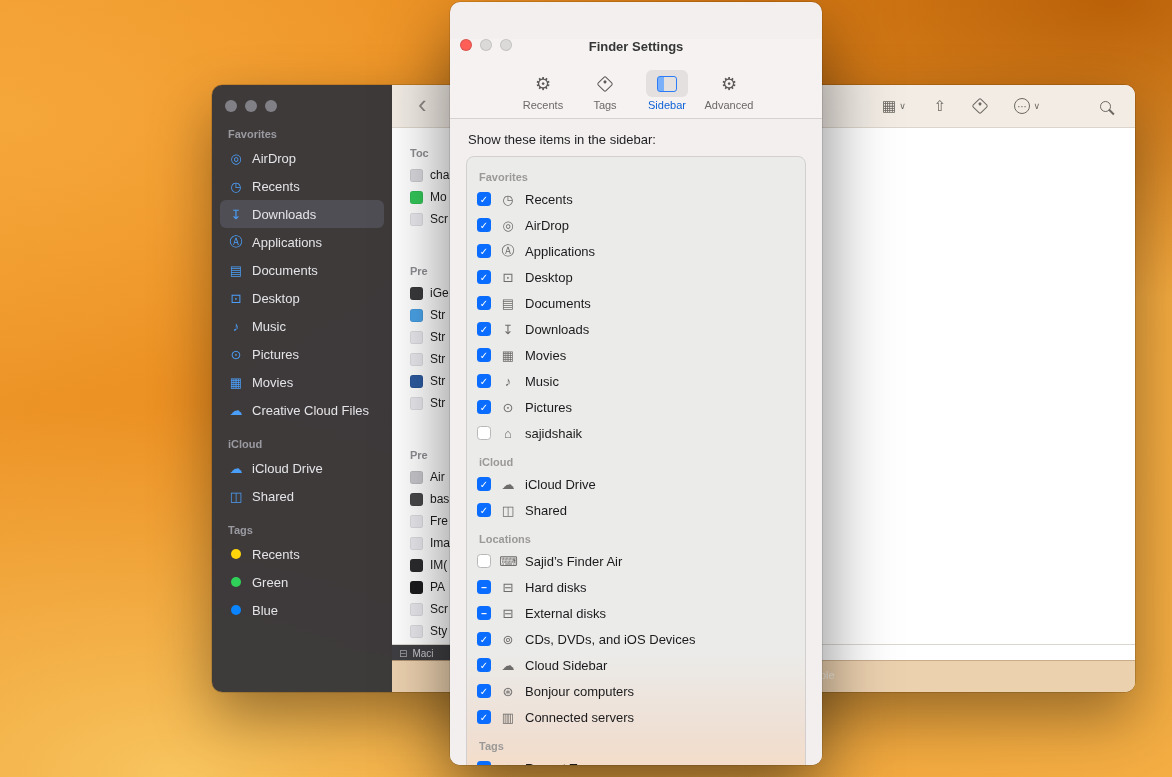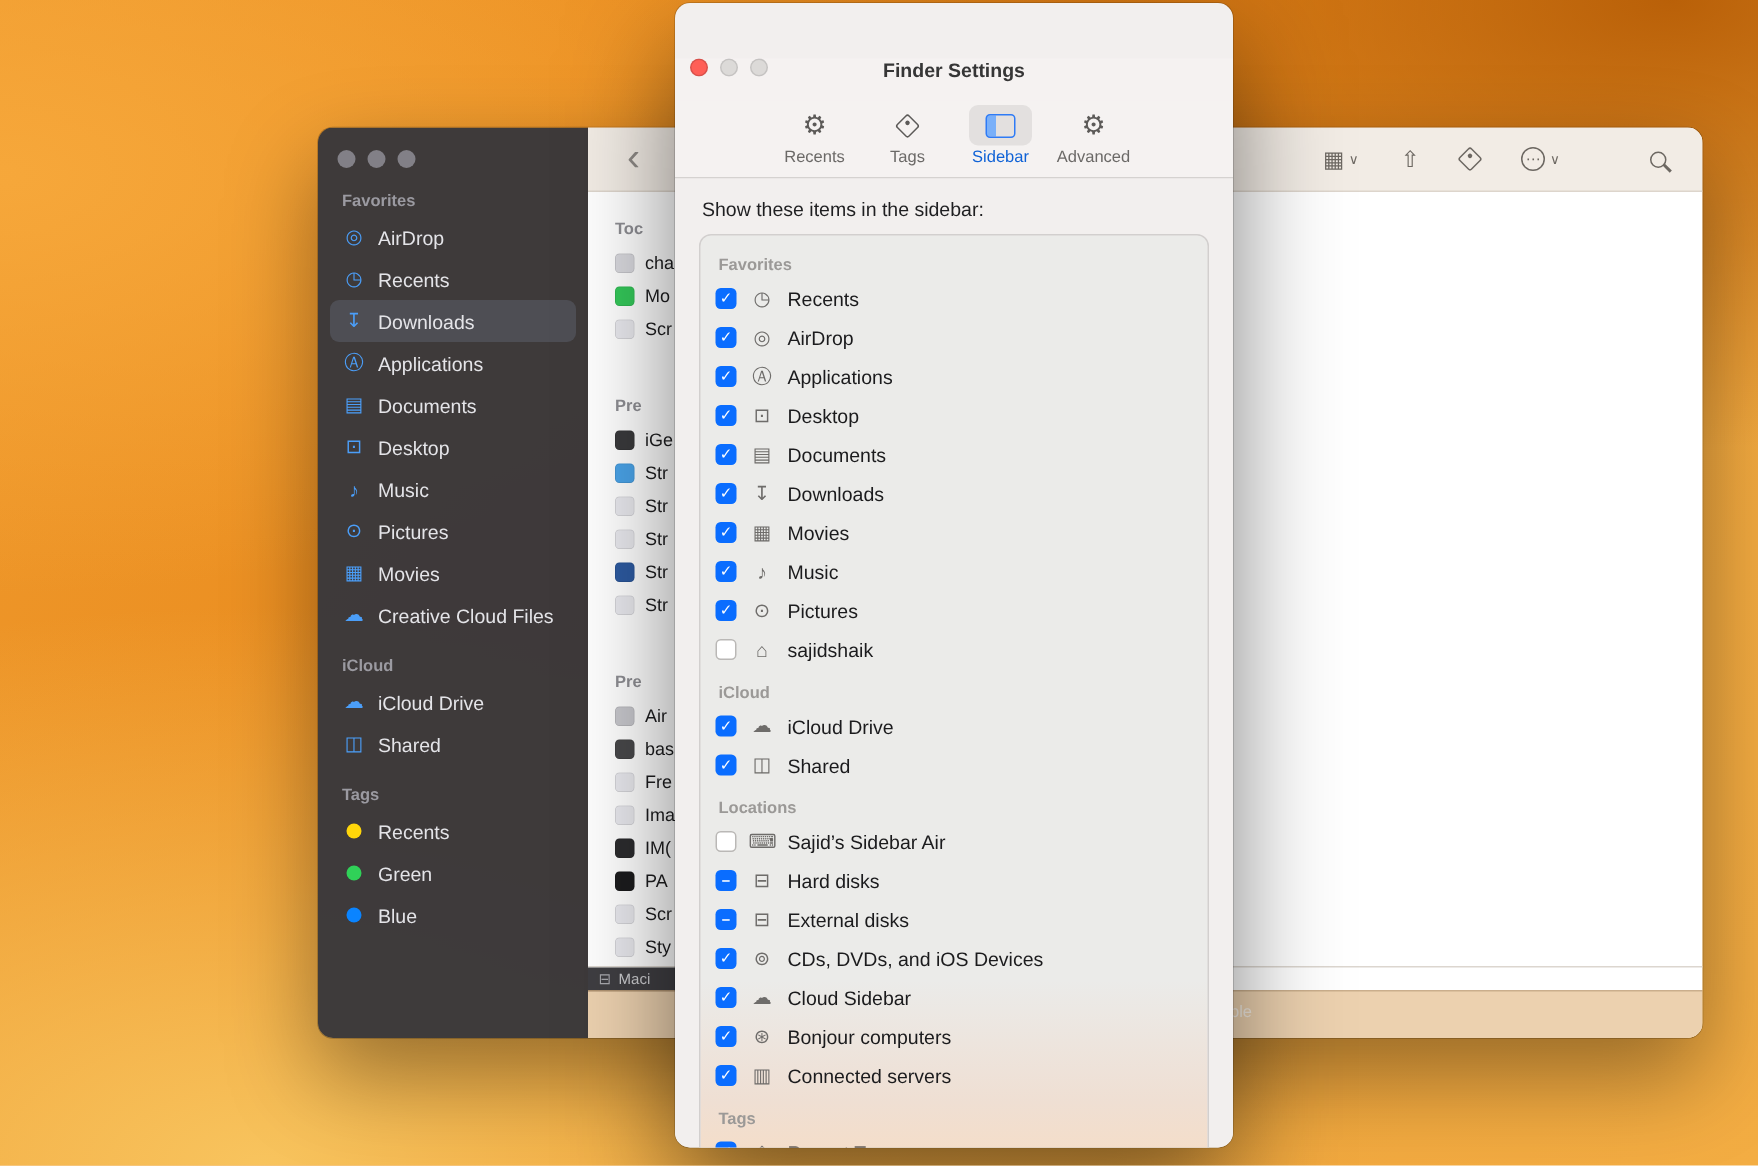--- a/index.html
+++ b/index.html
@@ -391,21 +391,21 @@
           </div>
           <div class="s-row">
             <span class="cb checked" style="background: rgb(10, 109, 255);">✓</span>
             <span class="s-ic">◫</span>
             <span class="s-label">Shared</span>
           </div>
           <div class="s-sec-header">Locations</div>
           <div class="s-row">
             <span class="cb unchecked"></span>
             <span class="s-ic">⌨</span>
-            <span class="s-label">Sajid’s Sidebar Air</span>
+            <span class="s-label">Sajid’s Finder Air</span>
           </div>
           <div class="s-row">
             <span class="cb mixed" style="background: rgb(10, 109, 255);">–</span>
             <span class="s-ic">⊟</span>
             <span class="s-label">Hard disks</span>
           </div>
           <div class="s-row">
             <span class="cb mixed" style="background: rgb(10, 109, 255);">–</span>
             <span class="s-ic">⊟</span>
             <span class="s-label">External disks</span>

